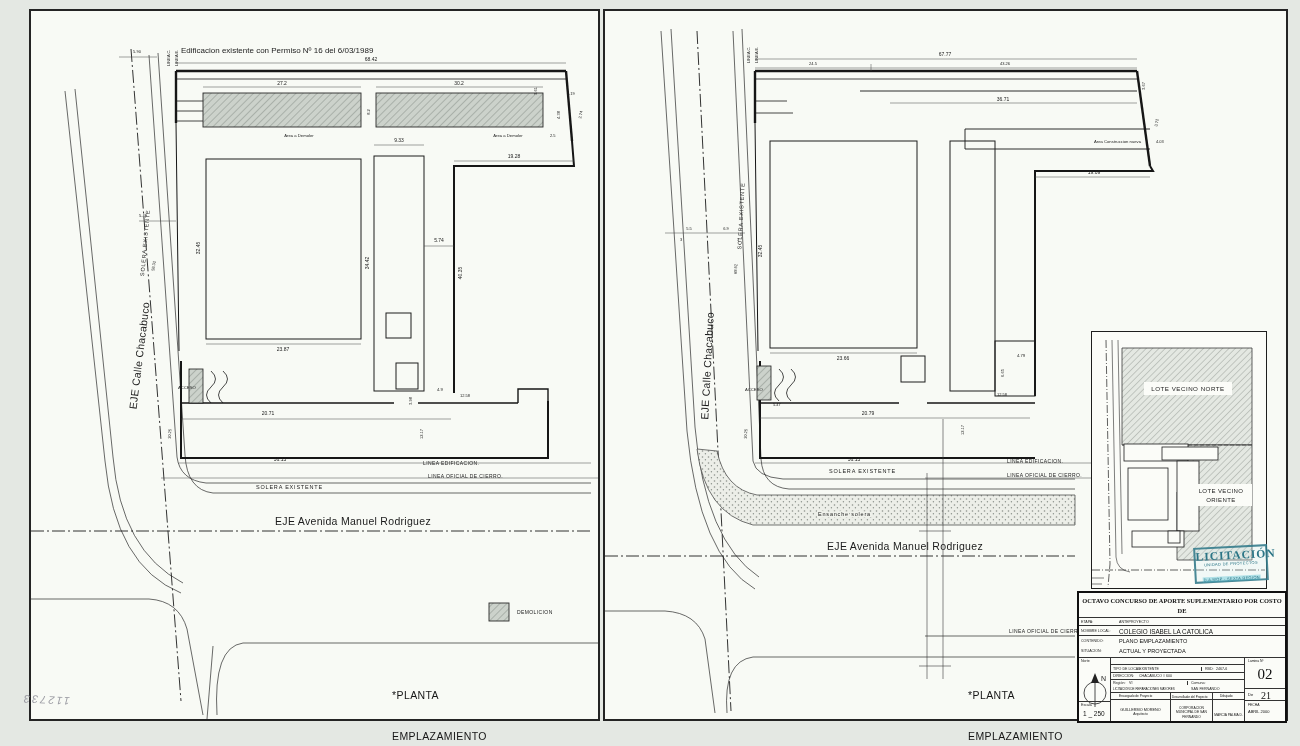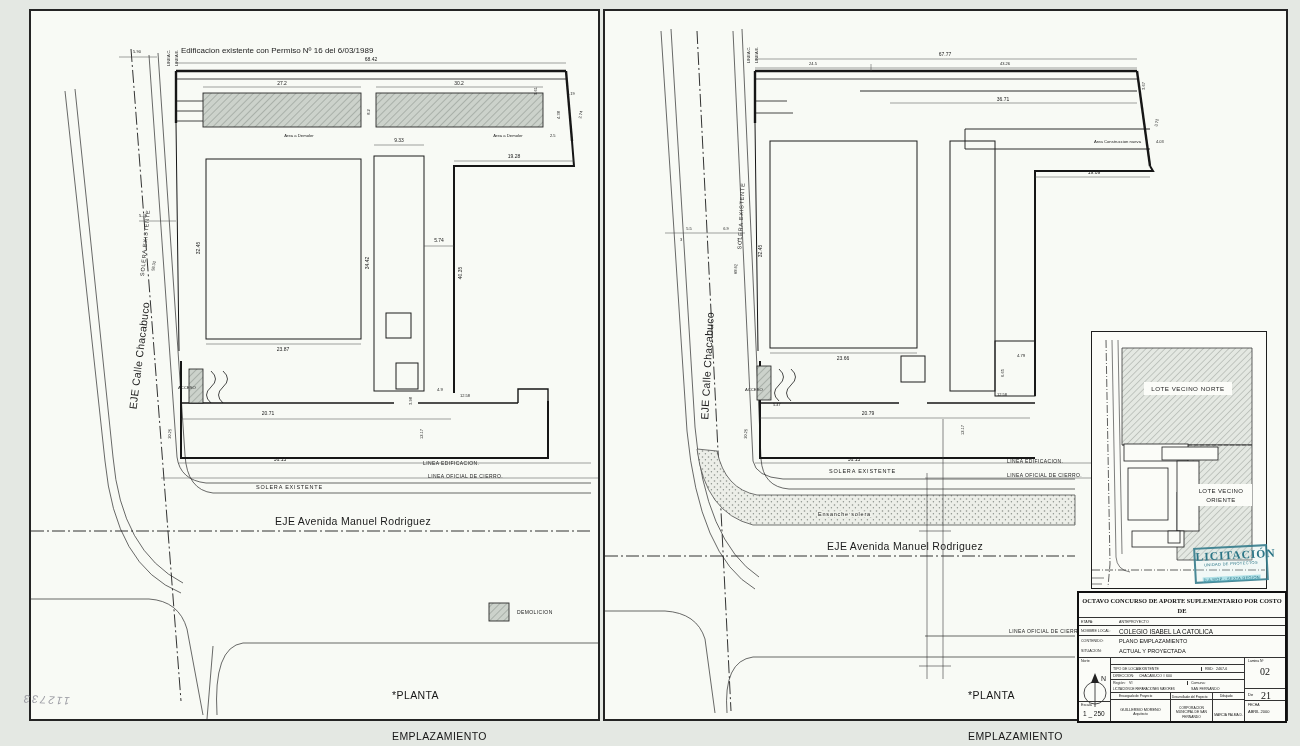--- a/index.html
+++ b/index.html
@@ -369,21 +369,21 @@
       </div>
       <div class="cell br" style="left:92px;top:107px;width:42px;height:21px;text-align:center;">
         <div style="font-size:3.3px;margin-top:6px;line-height:1.3;">CORPORACION MUNICIPAL DE SAN FERNANDO</div>
       </div>
       <div class="cell br" style="left:134px;top:107px;width:32px;height:21px;text-align:center;">
         <div style="font-size:3.3px;margin-top:13px;">MARCIA PALMA D.</div>
       </div>
 
       <div class="cell" style="left:166px;top:65px;width:40px;height:63px;">
         <span style="position:absolute;left:3px;top:1px;font-size:3.4px;">Lamina Nº</span>
-        <div style="position:absolute;left:0;top:8px;width:40px;text-align:center;font-family:'Liberation Serif',serif;font-size:10px;">02</div>
+        <div style="position:absolute;left:0;top:8px;width:40px;text-align:center;font-family:'Liberation Serif',serif;font-size:15px;">02</div>
         <div style="position:absolute;left:0;top:30px;width:40px;border-top:.7px solid #333;height:12px;">
           <span style="position:absolute;left:3px;top:3px;font-size:4px;">De</span>
           <span style="position:absolute;left:16px;top:1px;font-family:'Liberation Serif',serif;font-size:10px;">21</span>
         </div>
         <div style="position:absolute;left:0;top:42px;width:40px;border-top:.7px solid #333;height:21px;">
           <div style="position:absolute;left:3px;top:2px;font-size:3.4px;">FECHA</div>
           <div style="position:absolute;left:3px;top:8px;font-size:4px;">ABRIL 2000</div>
         </div>
       </div>
     </div>

